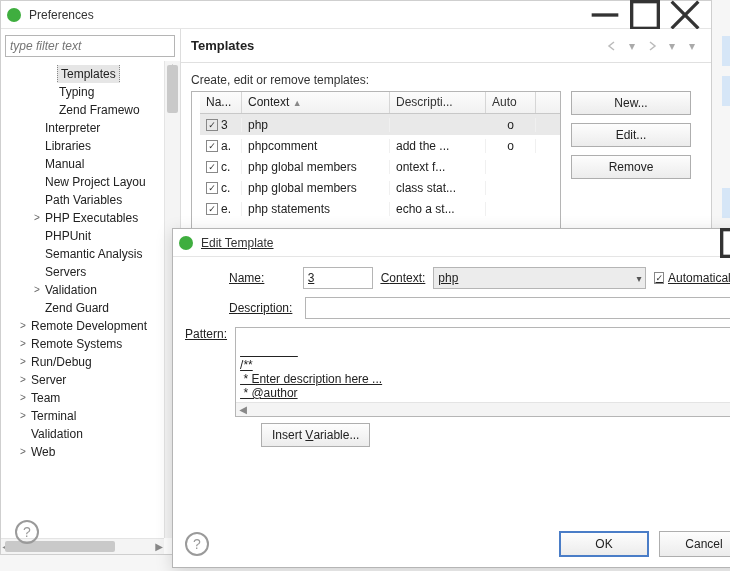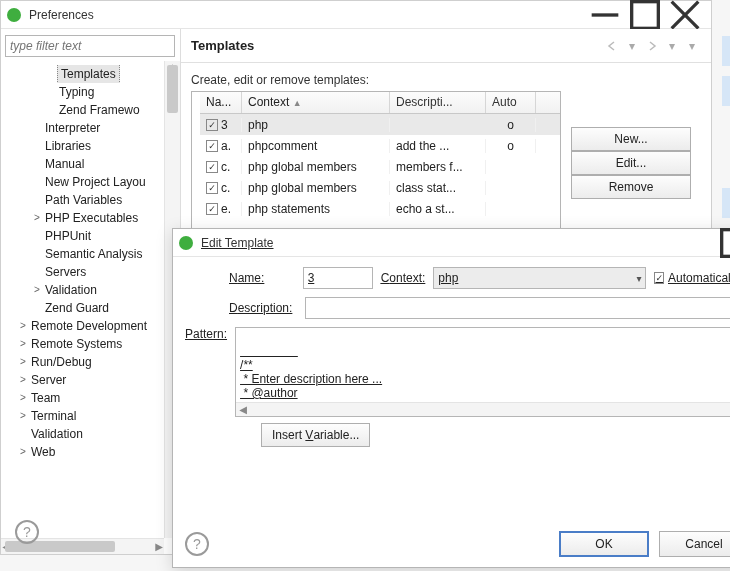--- a/index.html
+++ b/index.html
@@ -56,21 +56,21 @@
   .th { border-right: 1px solid #d6d6d6; padding: 3px 6px; color: #333; overflow: hidden; text-overflow: ellipsis; white-space: nowrap; }
   .th.c0 { width: 42px; } .th.c1 { width: 148px; } .th.c2 { width: 96px; } .th.c3 { width: 50px; }
   .tbody { }
   .tr { display: flex; height: 21px; align-items: center; }
   .tr.sel { background: #e9e9e9; }
   .td { border-right: 1px solid #f0f0f0; padding: 0 6px; overflow: hidden; text-overflow: ellipsis; white-space: nowrap; }
   .td.c0 { width: 42px; display: flex; align-items: center; gap: 3px; }
   .td.c1 { width: 148px; } .td.c2 { width: 96px; } .td.c3 { width: 50px; text-align: center; }
   .chk { width: 12px; height: 12px; border: 1px solid #888; display: inline-flex; align-items: center; justify-content: center; font-size: 9px; color: #333; }
 
-  .btn-col { display: flex; flex-direction: column; width: 120px; margin-top: 36px; }
+  .btn-col { display: flex; flex-direction: column; gap: 8px; width: 120px; }
   .btn { border: 1px solid #aeaeae; background: linear-gradient(#fdfdfd, #ececec); height: 24px; display: flex; align-items: center; justify-content: center; }
 
   .help-btn { position: absolute; left: 14px; bottom: 10px; width: 24px; height: 24px; border: 2px solid #9a9a9a; border-radius: 50%; display: flex; align-items: center; justify-content: center; color: #9a9a9a; font-size: 14px; }
 
   
   .edit-dialog { position: absolute; left: 172px; top: 228px; width: 590px; height: 340px; background: #fff; border: 1px solid #b5b5b5; box-shadow: 0 4px 16px rgba(0,0,0,0.15); text-decoration: underline; }
   .ed-titlebar { height: 28px; display: flex; align-items: center; padding: 0 6px; background: #fff; border-bottom: 1px solid #e5e5e5; }
   .ed-titlebar .green-dot { width: 14px; height: 14px; border-radius: 50%; background: #3fae3f; margin-right: 8px; }
   .ed-titlebar .ed-title { color: #333; }
   .ed-titlebar .spacer { flex: 1; }
@@ -289,21 +289,21 @@
                   <div class="td c1">phpcomment</div>
                   <div class="td c2">add the ...</div>
                   <div class="td c3">o</div>
                 </div>
                 <div class="tr">
                   <div class="td c0">
                     <span class="chk">✓</span>
                     <span>c.</span>
                   </div>
                   <div class="td c1">php global members</div>
-                  <div class="td c2">members f...</div>
+                  <div class="td c2">ontext f...</div>
                   <div class="td c3"></div>
                 </div>
                 <div class="tr">
                   <div class="td c0">
                     <span class="chk">✓</span>
                     <span>c.</span>
                   </div>
                   <div class="td c1">php global members</div>
                   <div class="td c2">class stat...</div>
                   <div class="td c3"></div>

